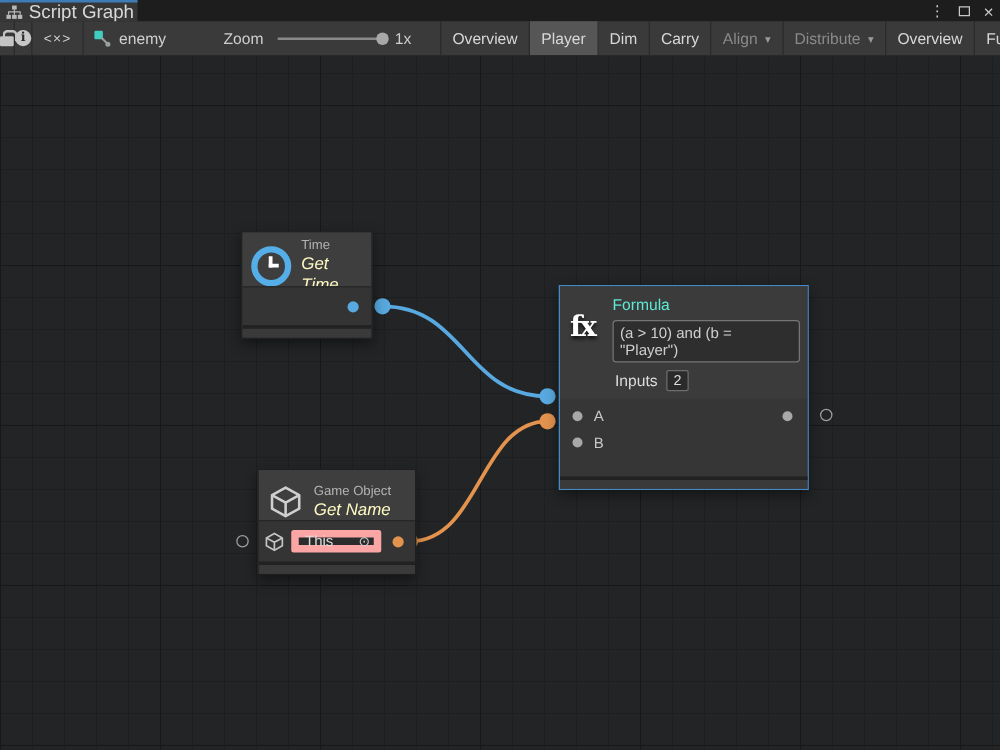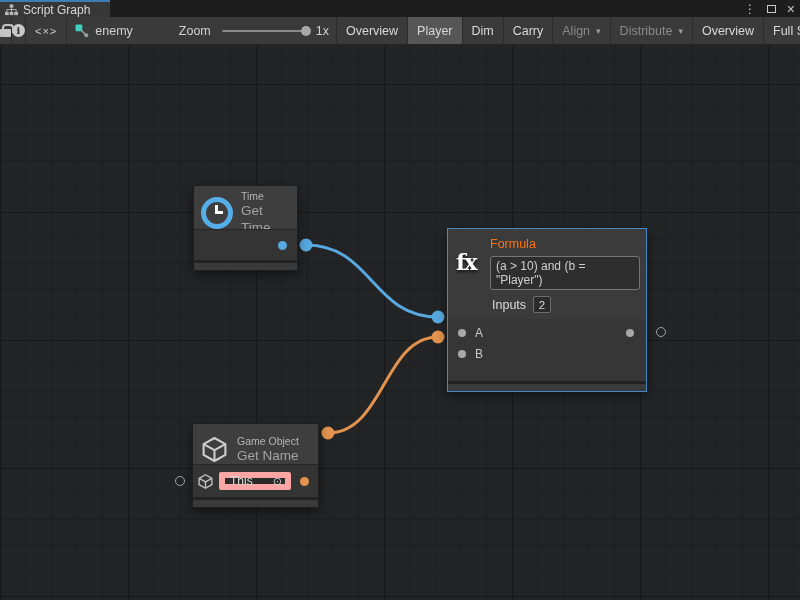--- a/index.html
+++ b/index.html
@@ -3,21 +3,21 @@
 <meta charset="utf-8">
 <style>
   * { margin:0; padding:0; box-sizing:border-box; }
   html,body { width:800px; height:600px; overflow:hidden; background:#232323;
               font-family:"Liberation Sans", sans-serif; }
 
   
   .titlebar { position:absolute; left:0; top:0; width:800px; height:17px; background:#1d1d1d; }
   .tab { position:absolute; left:0; top:0; width:110px; height:17px; background:#373737;
          border-top:2px solid #3e7cb8; display:flex; align-items:center; gap:5px;
-         padding-left:5px; color:#d8d8d8; font-size:12px; }
+         padding-left:5px; color:#d8d8d8; font-size:15px; }
   .win-controls { position:absolute; right:5px; top:0; height:17px; display:flex;
                   align-items:center; gap:11px; color:#c8c8c8; }
   .menu-dots { font-size:12px; line-height:1; }
   .maxbox { display:inline-block; width:9px; height:8px; border:1.5px solid #c8c8c8; }
   .closex { font-size:14px; line-height:1; }
 
   
   .toolbar { position:absolute; left:0; top:17px; width:800px; height:28px; background:#3a3a3a;
              border-bottom:1px solid #282828; display:flex; align-items:stretch;
              color:#d8d8d8; font-size:12.5px; }
@@ -28,21 +28,21 @@
   .tbtn .arrow { font-size:9px; color:#9a9a9a; margin-left:2px; }
   .tb-lock { width:23px; padding:0; }
   .tb-info { width:24px; padding:0; }
   .tb-code { width:86px; color:#cfcfcf; font-size:11px; letter-spacing:1px; }
   .tb-graphname { border-right:none; padding-left:8px; gap:6px; color:#d0d0d0; }
   .tb-zoomlabel { border-right:none; margin-left:28px; color:#cfcfcf; }
   .tb-slider { border-right:none; display:flex; align-items:center; padding:0 2px; }
   .slider-track { position:relative; width:86px; height:2px; background:#8a8a8a; border-radius:1px; }
   .slider-handle { position:absolute; right:-3px; top:-4px; width:10px; height:10px;
                    border-radius:50%; background:#a8a8a8; }
-  .tb-zoomval { border-right:1px solid #2b2b2b; padding:0 7px 0 6px; color:#cfcfcf; }
+  .tb-zoomval { border-right:1px solid #2b2b2b; padding:0 23px 0 6px; color:#cfcfcf; }
 
   .lock-glyph { position:relative; width:11px; height:8px; background:#c4c4c4; border-radius:1px; margin-top:5px; }
   .lock-glyph::before { content:""; position:absolute; left:1.5px; top:-5px; width:8px; height:7px;
                         border:2px solid #c4c4c4; border-bottom:none; border-radius:4px 4px 0 0; }
   .info-glyph { width:13px; height:13px; border-radius:50%; background:#c8c8c8; color:#2d2d2d;
                 font-size:10px; font-weight:bold; display:flex; align-items:center;
                 justify-content:center; font-family:"DejaVu Serif", serif; }
 
   
   .canvas { position:absolute; left:0; top:45px; width:800px; height:555px;
@@ -55,21 +55,21 @@
     background-size: 100% 128px, 128px 100%, 100% 25.6px, 25.6px 100%;
     background-position: 0 39px, 0 0, 0 13.4px, 0 0; }
 
   .wires { position:absolute; left:0; top:0; width:800px; height:555px; pointer-events:none; }
 
   
   .node { position:absolute; background:#383838; border:1px solid #1e1e1e;
           box-shadow:0 4px 10px rgba(0,0,0,.45); color:#e2e2e2; }
   .node-header { display:flex; align-items:center; gap:8px; padding:11px 10px 0 7px; background:#3e3e3e; }
   .hdr-text .cat { font-size:10.5px; color:#b4b4b4; line-height:1.25; }
-  .hdr-text .ttl { font-size:13.5px; color:#a3a3a3; line-height:1.25; }
+  .hdr-text .ttl { font-size:13.5px; color:#fef9c3; line-height:1.25;font-style:italic; }
   .node-footer { height:10px; background:#3a3a3a; border-top:3px solid #222; }
 
   .dot { border-radius:50%; display:inline-block; }
   .hollow { width:10px; height:10px; border:1.5px solid #a0a0a0; border-radius:50%; background:transparent; }
 
   
   .node-gettime { left:193px; top:140px; width:105px; }
   .gettime-header { height:43px; }
   .gettime-body { position:relative; height:31px; background:#343434; border-top:1px solid #262626; }
   .gettime-out { position:absolute; right:10px; top:11px; width:9px; height:9px; background:#58a9e0; }
@@ -77,37 +77,37 @@
                 border-radius:50%; flex-shrink:0; }
   .clock-icon::before { content:""; position:absolute; left:9px; top:3px; width:3px; height:9px; background:#fff; }
   .clock-icon::after  { content:""; position:absolute; left:9px; top:9px; width:8px; height:3px; background:#fff; }
 
   
   .node-formula { left:447px; top:183px; width:200px; border:1.5px solid #4489c8; }
   .formula-header { position:relative; padding:8px 9px 4px 42px; background:#3b3b3b; }
   .fx-icon { position:absolute; left:8px; top:19px; font-family:"DejaVu Serif", serif;
              font-weight:bold; font-size:23px; color:#fff;
              text-shadow:0 2px 3px rgba(0,0,0,.7); letter-spacing:-2px; }
-  .formula-title { font-size:12.5px; color:#f97316; margin-bottom:5px; }
+  .formula-title { font-size:12.5px; color:#5eead4; margin-bottom:5px; }
   .expr-box { width:150px; min-height:27px; background:#2e2e2e; border:1px solid #757575;
               border-radius:3px; padding:2px 5px; font-size:12px; color:#cfcfcf; line-height:1.17; }
   .inputs-row { display:flex; align-items:center; gap:7px; margin:6px 0 2px 2px; }
   .inputs-label { font-size:12.5px; color:#dcdcdc; }
   .inputs-count { width:18px; height:17px; background:#2b2b2b; border:1px solid #6d6d6d;
                   border-radius:2px; font-size:11.5px; color:#dcdcdc; display:flex;
                   align-items:center; justify-content:center; }
   .formula-ports { position:relative; padding:3px 0 17px; background:#363636; }
   .port-row { position:relative; display:flex; align-items:center; gap:9px; height:21px; padding-left:10px; }
   .port-dot { width:8px; height:8px; background:#a8a8a8; }
   .port-label { font-size:12px; color:#c8c8c8; }
   .out-dot-right { position:absolute; right:12px; top:6.5px; width:8px; height:8px; background:#a8a8a8; }
   .hollow-result { position:absolute; right:-20px; top:5px; }
 
   
-  .node-getname { left:192px; top:330px; width:127px;margin-top:48px; }
+  .node-getname { left:206px; top:330px; width:127px; }
   .getname-header { height:40px; }
   .getname-body { position:relative; display:flex; align-items:center; gap:5px; height:33px;
                   background:#343434; border-top:1px solid #262626; padding-left:4px; }
   .hollow-target { position:absolute; left:-18px; top:11px; }
   .this-field { display:flex; align-items:center; justify-content:space-between; width:72px;
                 height:18px; background:#2b2b2b; border:6px solid #fca5a5; border-radius:2px;
                 padding:0 3px 0 5px; font-size:12px; color:#dcdcdc; }
   .picker { font-size:11px; color:#cfcfcf; }
   .getname-out { position:absolute; right:9px; top:12px; width:9px; height:9px; background:#e3934e; }
 

